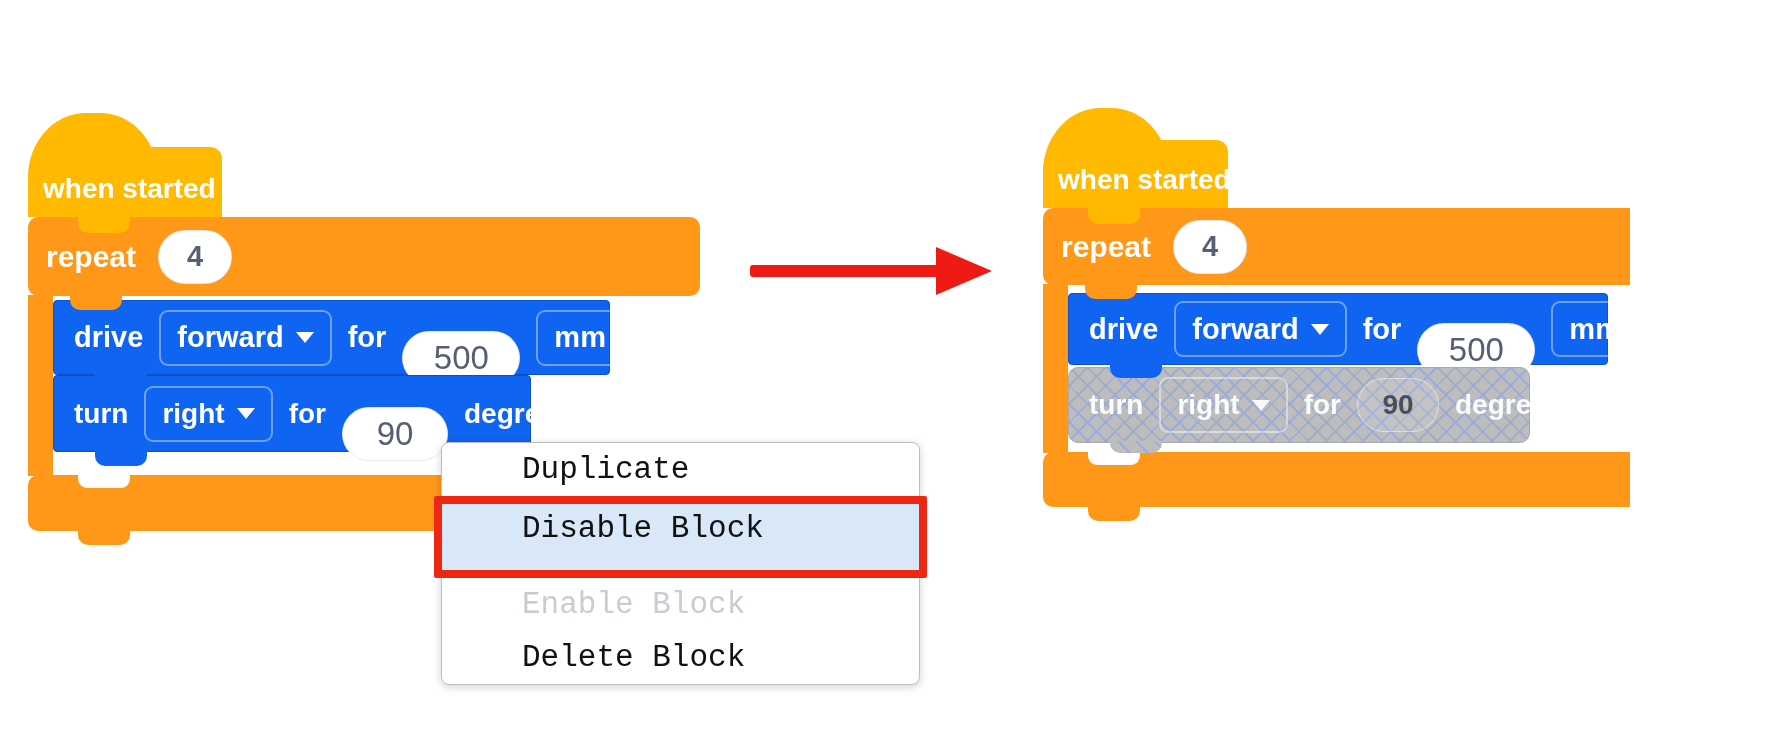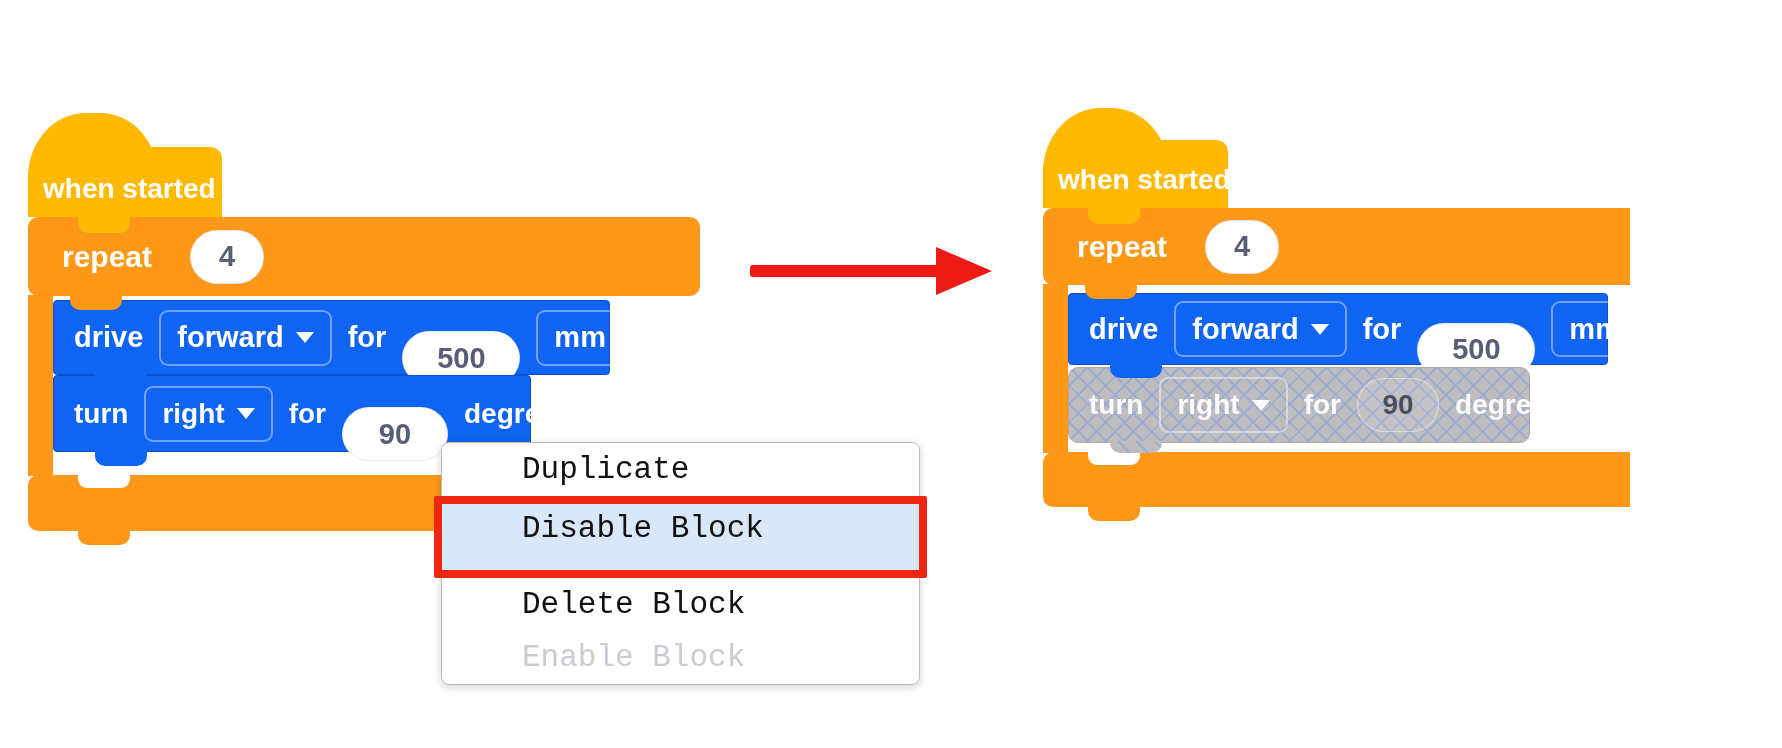--- a/index.html
+++ b/index.html
@@ -13,22 +13,22 @@
   .hat-base{background:var(--hat);border-radius:0 0 6px 6px;}
   .hat-label{position:absolute;left:15px;bottom:12px;color:#fff;font-size:28px;font-weight:bold;white-space:nowrap;}
   .tab{border-radius:0 0 10px 10px;z-index:3;}
   .notch-cut{background:#ffffff;border-radius:0 0 9px 9px;z-index:2;}
   .bar{background:var(--orange);border-radius:10px;z-index:1;}
   .spine{background:var(--orange);z-index:1;}
   .blue-block{background:var(--blue);border:1px solid var(--blue_border);border-radius:4px;display:flex;align-items:center;gap:16px;padding-left:20px;color:#fff;font-size:29px;font-weight:bold;white-space:nowrap;z-index:1;}
   .blk-label{color:#fff;}
   .dropdown{display:flex;align-items:center;gap:12px;border:2px solid rgba(255,255,255,0.40);border-radius:9px;height:52px;padding:0 16px;cursor:pointer;}
   .tri{width:0;height:0;border-left:9px solid transparent;border-right:9px solid transparent;border-top:11px solid #fff;}
-  .pill{background:#fff;border:1px solid rgba(0,0,0,0.08);border-radius:28px;height:52px;min-width:84px;display:flex;align-items:center;justify-content:center;color:var(--value_text);font-weight:bold;font-size:29px;padding:0 16px;margin-top:41px;}
-  .repeat-row{display:flex;align-items:center;gap:38px;padding-left:34px;height:100%;}
+  .pill{background:#fff;border:1px solid rgba(0,0,0,0.08);border-radius:28px;height:52px;min-width:84px;display:flex;align-items:center;justify-content:center;color:var(--value_text);font-weight:normal;font-size:33px;padding:0 16px;margin-top:41px;}
+  .repeat-row{display:flex;align-items:center;gap:22px;padding-left:18px;height:100%;}
   .repeat-label{color:#fff;font-size:30px;font-weight:bold;}
   .count-oval{background:#fff;border:1px solid rgba(0,0,0,0.10);border-radius:30px;width:72px;height:52px;display:flex;align-items:center;justify-content:center;color:var(--value_text);font-size:29px;font-weight:bold;}
 
   
   .disabled-block{
     background-color:var(--disabled_bg);
     background-image:
       repeating-linear-gradient(45deg,  rgba(154,169,214,0.85) 0 2px, transparent 2px 13px),
       repeating-linear-gradient(-45deg, rgba(154,169,214,0.85) 0 2px, transparent 2px 13px);
     border:1px solid #a9a9a9;border-radius:10px;
@@ -103,22 +103,22 @@
     <div class="abs tab" style="left:95px;top:450px;width:52px;height:16px;background:var(--blue);"></div>
 
     <div class="abs bar" style="left:28px;top:475px;width:494px;height:56px;"></div>
     <div class="abs notch-cut" style="left:78px;top:474px;width:52px;height:14px;z-index:2;"></div>
     <div class="abs tab" style="left:78px;top:529px;width:52px;height:16px;background:var(--orange);"></div>
   </div>
 
   <div class="abs menu" style="left:441px;top:442px;width:479px;">
     <div class="menu-item">Duplicate</div>
     <div class="menu-item highlighted">Disable Block</div>
+    <div class="menu-item disabled">Enable Block</div>
     <div class="menu-item">Delete Block</div>
-    <div class="menu-item disabled">Enable Block</div>
   </div>
 
   <div>
     <div class="abs arrow-line" style="left:750px;top:265px;width:190px;height:12px;"></div>
     <div class="abs arrow-head" style="left:936px;top:247px;"></div>
   </div>
 
   <div>
 
     <div class="abs" style="left:1043px;top:108px;width:185px;height:100px;z-index:2;">

